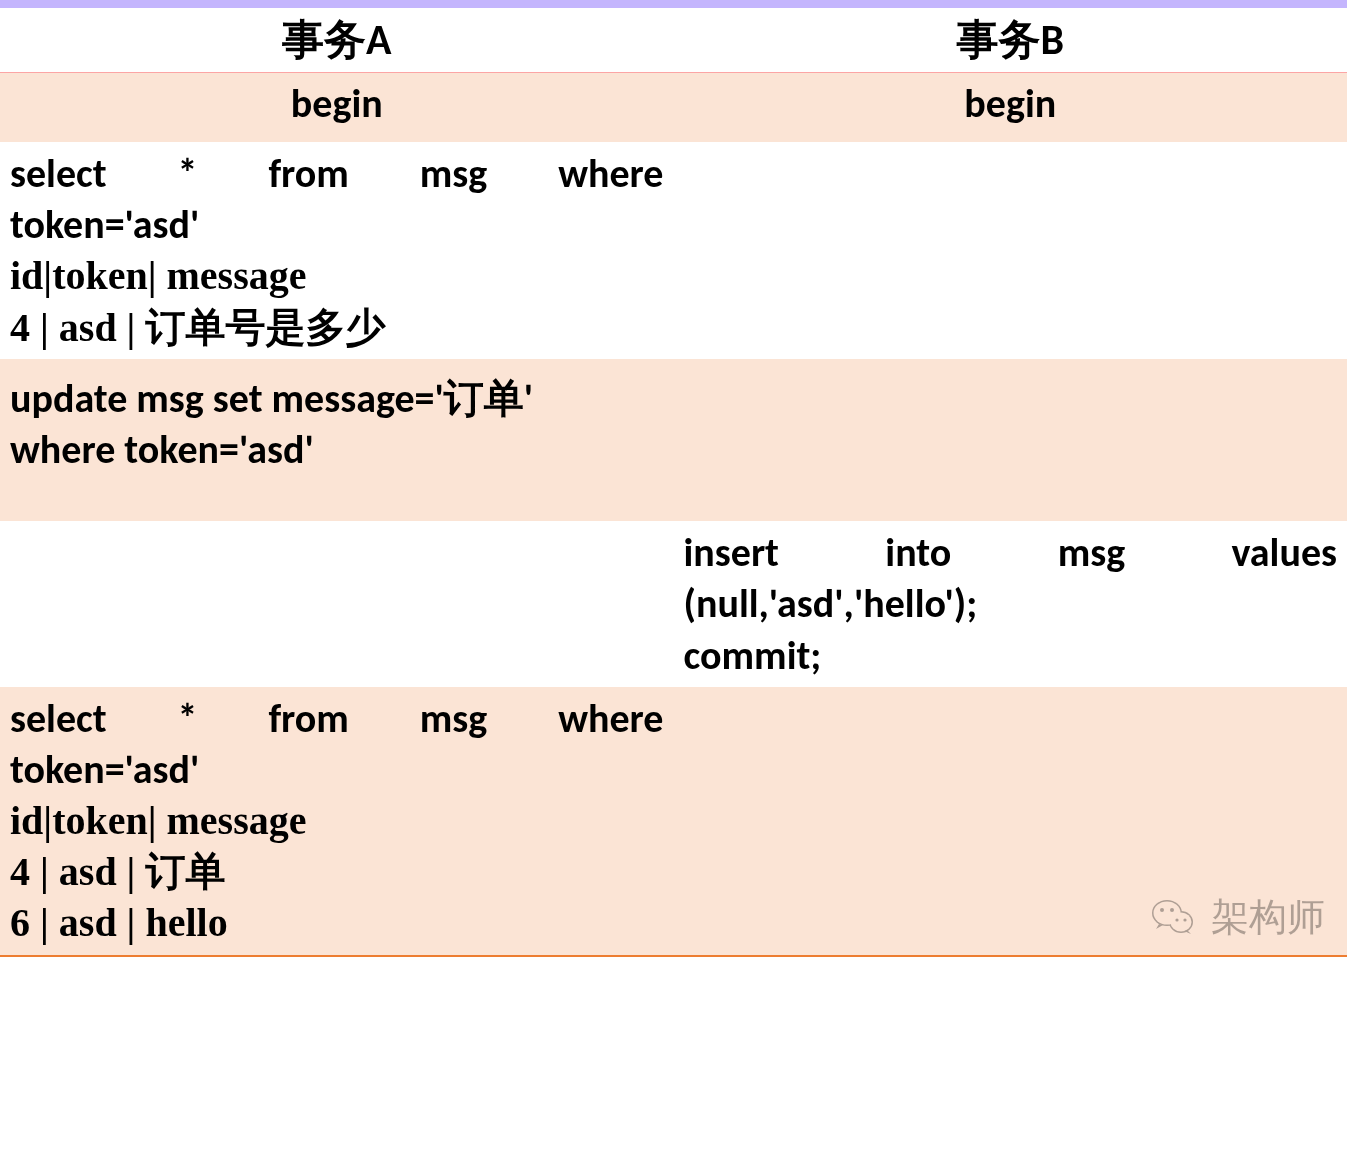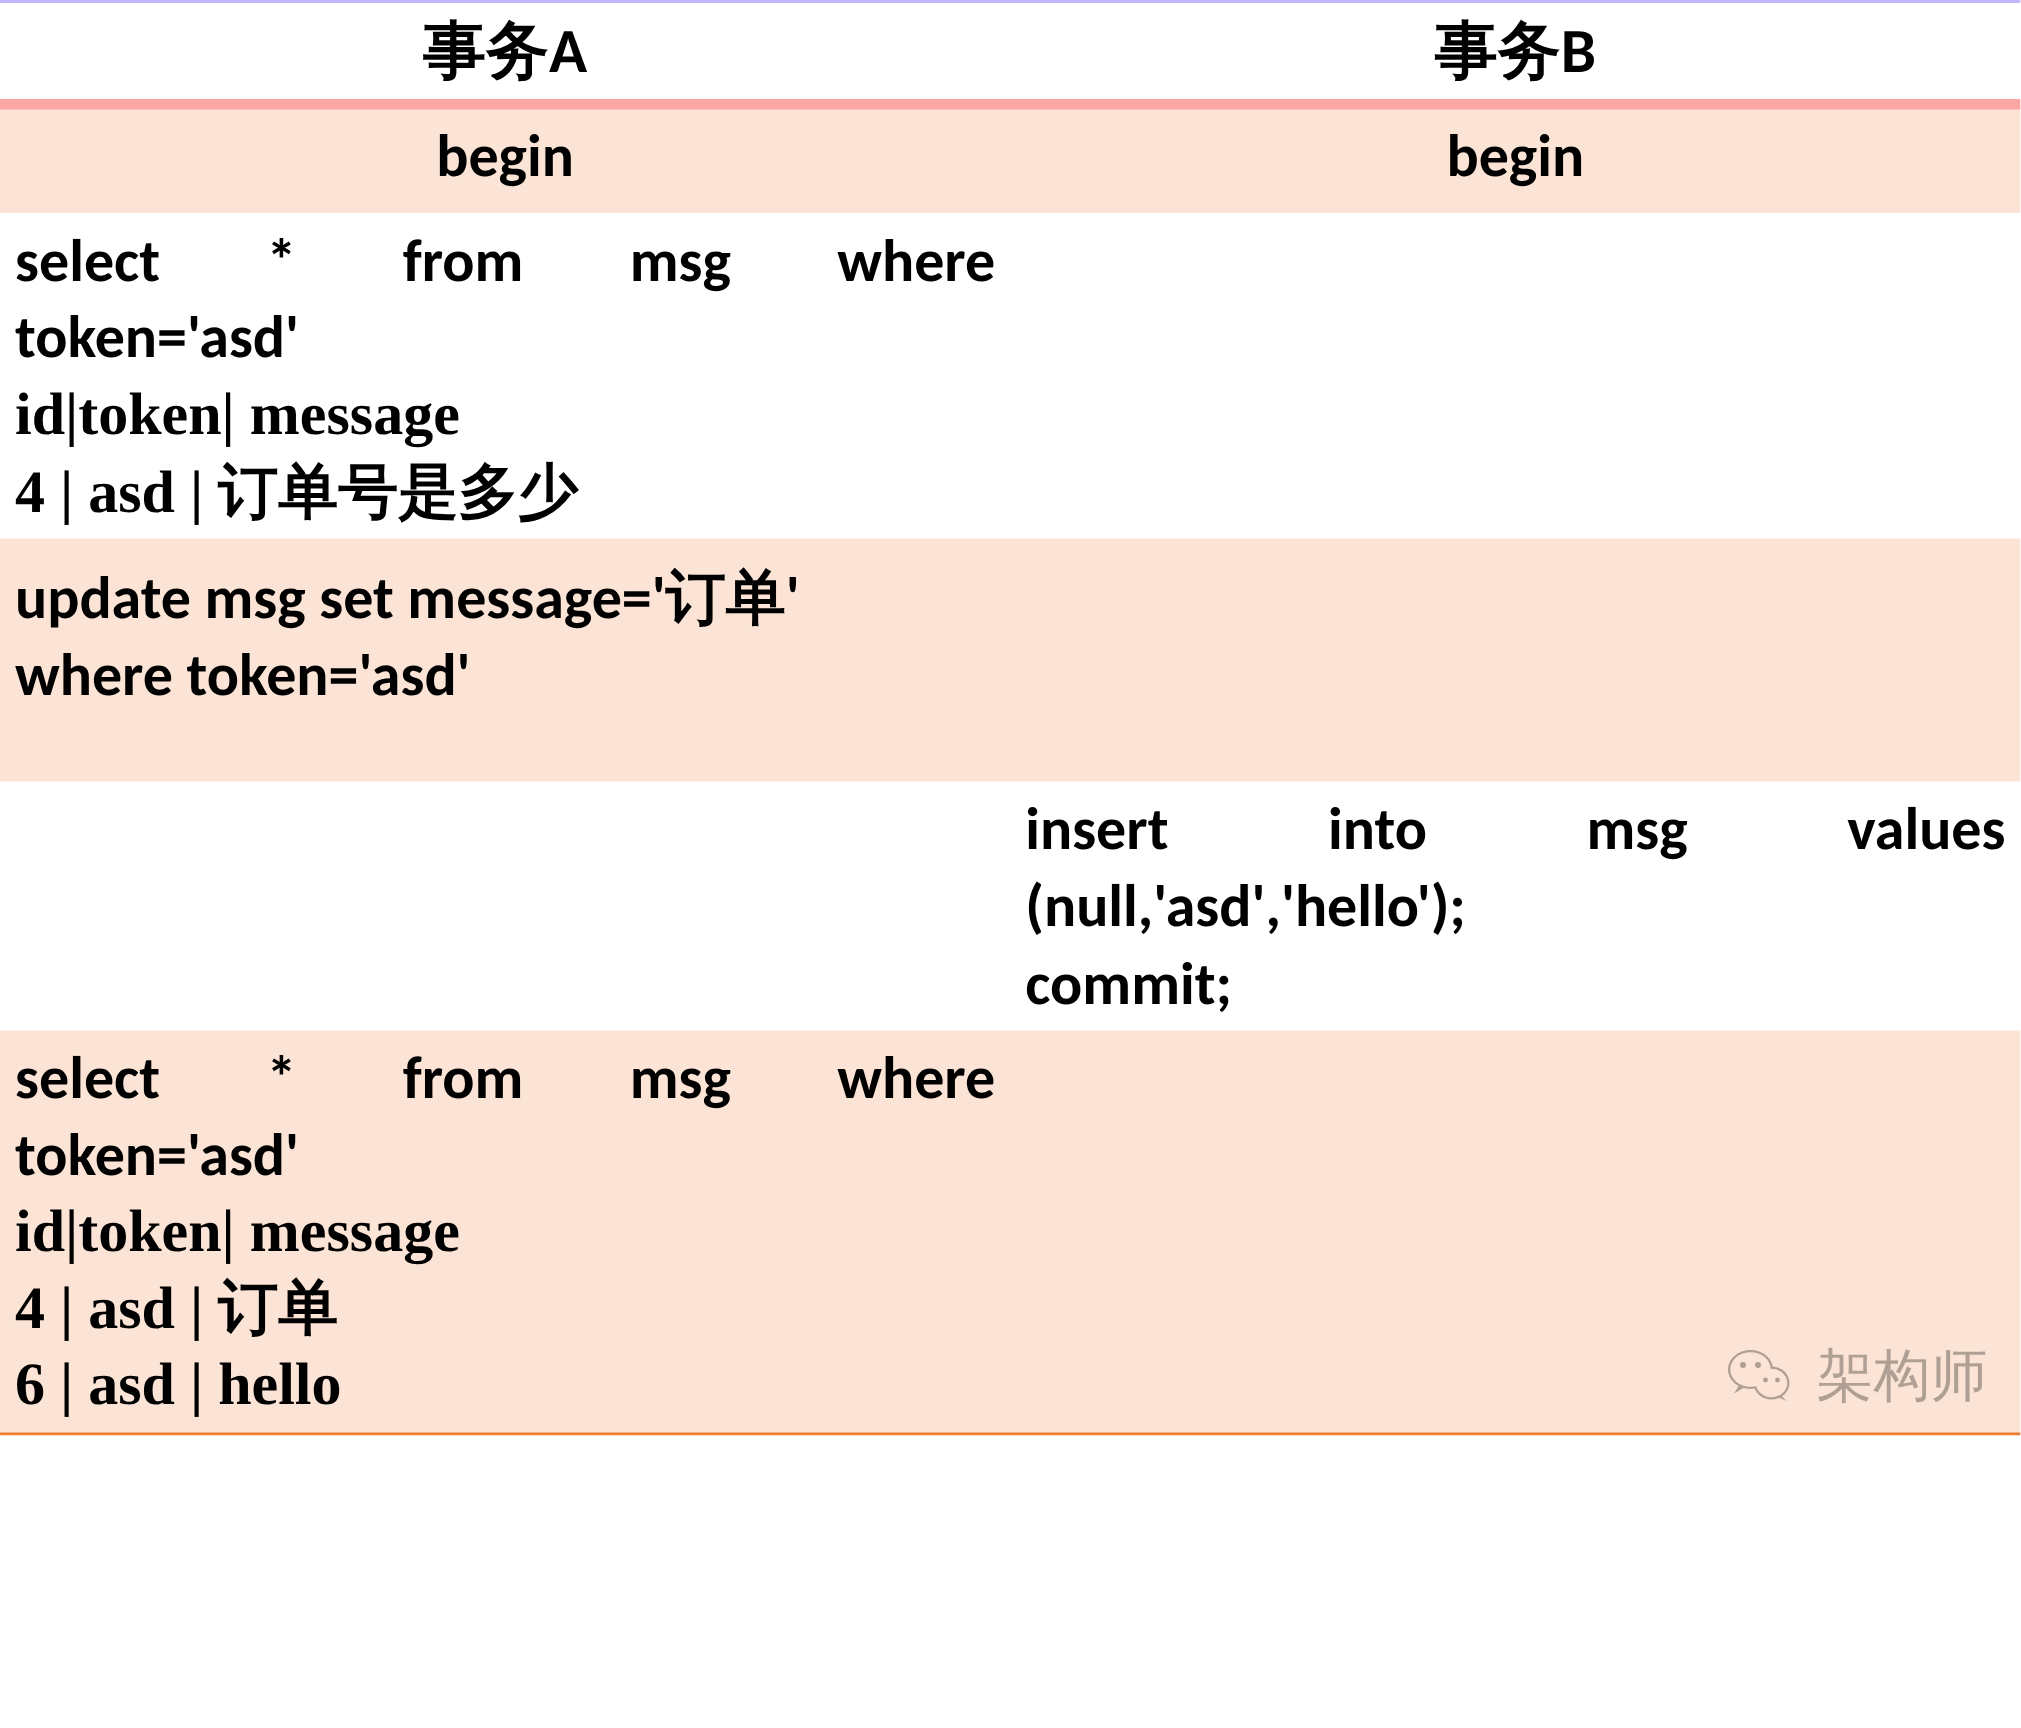--- a/index.html
+++ b/index.html
@@ -14,23 +14,23 @@
   .wrap { width: 1347px; position: relative; }
   table {
     border-collapse: collapse;
     width: 100%;
     table-layout: fixed;
   }
   td {
     vertical-align: top;
     padding: 0 10px;
   }
-  .hr-top { border-top: 2px solid #c4b5fd; border-radius: 17px; }
+  .hr-top { border-top: 8px solid #c4b5fd; border-radius: 17px; }
   .hr-bottom { border-bottom: 2px solid #ed7d31; }
-  .hr-thin { border-top: 7px solid #fca5a5; }
+  .hr-thin { border-top: 1px solid #fca5a5; }
   .hdr {
     text-align: center;
     font-weight: 700;
     font-size: 42px;
     padding: 4px 0 4px 0;
   }
   .begin-row td {
     text-align: center;
     font-weight: 700;
     font-size: 40px;

